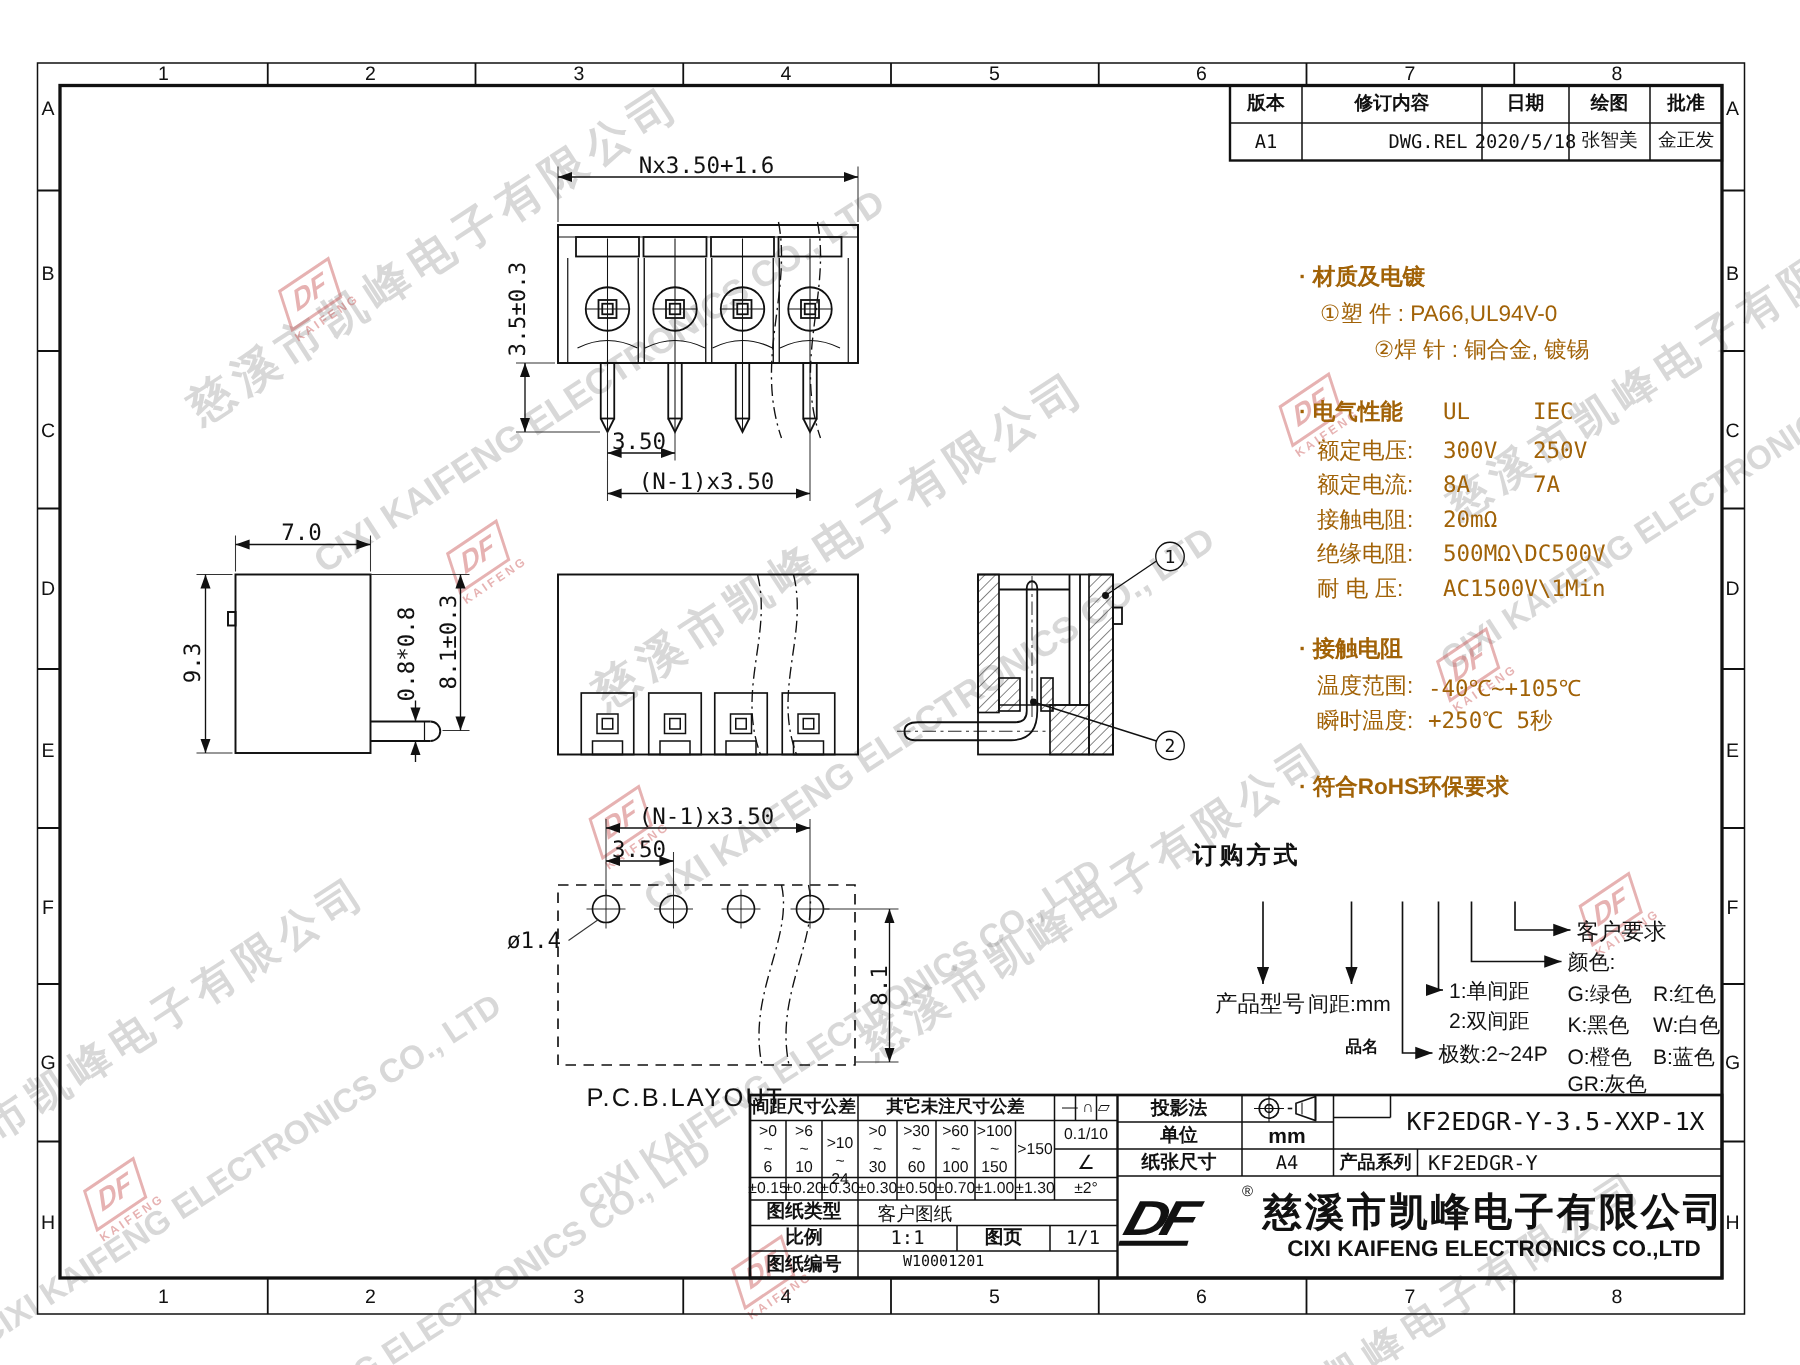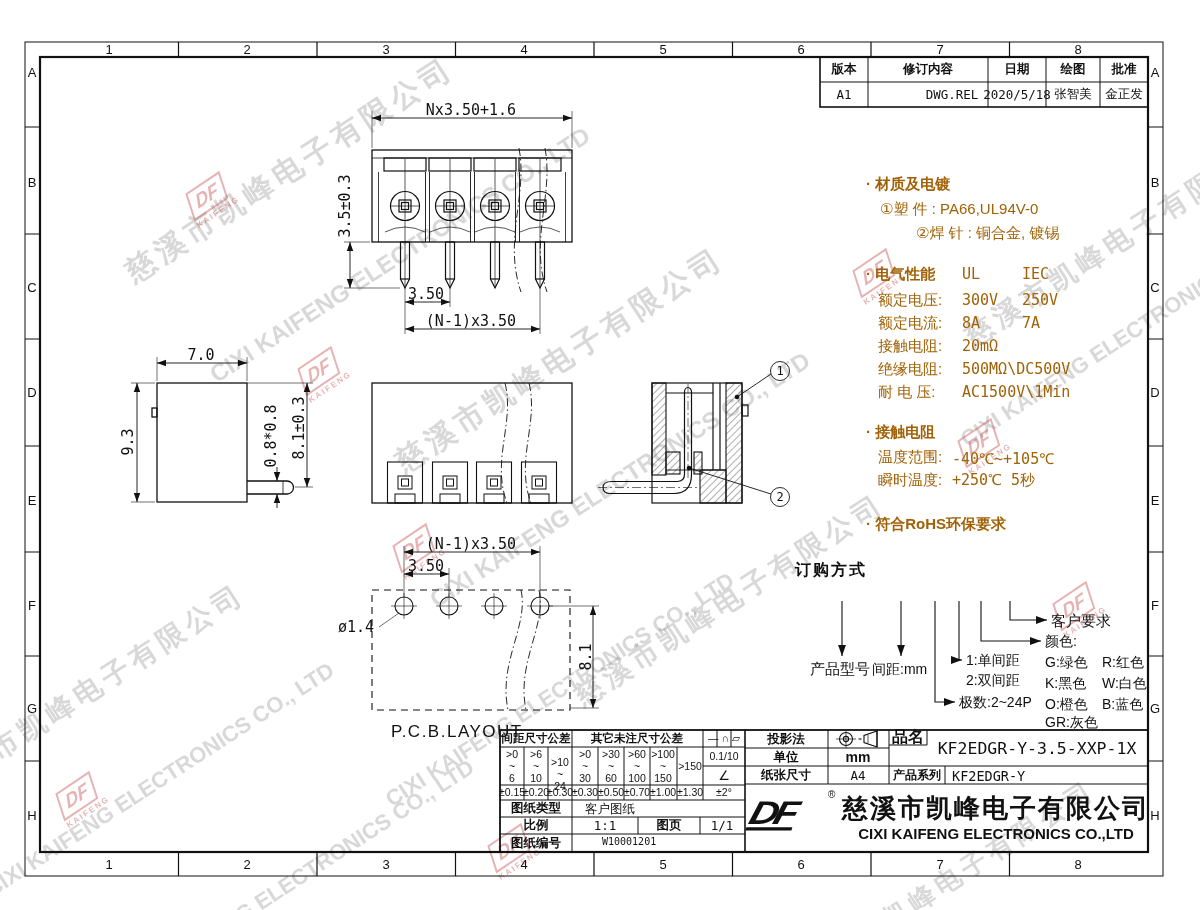--- a/index.html
+++ b/index.html
@@ -455,21 +455,21 @@
     <span class="ctr tb" style="left:669px;top:825px;font-weight:600;">图页</span>
     <span class="ctr tb mono" style="left:722px;top:825px;">1/1</span>
     <span class="ctr tb" style="left:536px;top:843px;font-weight:600;">图纸编号</span>
     <span class="lft tb mono" style="left:602px;top:836px;font-size:10px;">W10001201</span>
 
     <span class="ctr tb" style="left:786px;top:739px;font-weight:600;">投影法</span>
     <span class="ctr tb" style="left:786px;top:757px;font-weight:600;">单位</span>
     <span class="ctr" style="left:858px;top:757px;font-size:14px;font-weight:700;">mm</span>
     <span class="ctr tb" style="left:786px;top:775px;font-weight:600;">纸张尺寸</span>
     <span class="ctr tb mono" style="left:858px;top:775px;">A4</span>
-    <span class="ctr" style="left:908px;top:737px;font-size:16px;font-weight:600;">品名</span>
+    <span class="ctr" style="left:908px;top:698px;font-size:11px;font-weight:600;">品名</span>
     <span class="ctr mono" style="left:1037px;top:748px;font-size:16.5px;">KF2EDGR-Y-3.5-XXP-1X</span>
     <span class="ctr" style="left:917px;top:775px;font-size:12px;font-weight:600;">产品系列</span>
     <span class="lft mono" style="left:952px;top:768px;font-size:13.5px;">KF2EDGR-Y</span>
 
     <div class="lft" style="left:750px;top:795px;">
       <span class="dflogo">DF</span>
     </div>
     <span class="lft" style="left:828px;top:789px;font-size:10px;">®</span>
     <span class="ctr" style="left:996px;top:808px;font-size:26px;font-weight:700;letter-spacing:2px;">慈溪市凯峰电子有限公司</span>
     <span class="ctr" style="left:996px;top:833px;font-size:15px;font-weight:700;">CIXI KAIFENG ELECTRONICS CO.,LTD</span>

